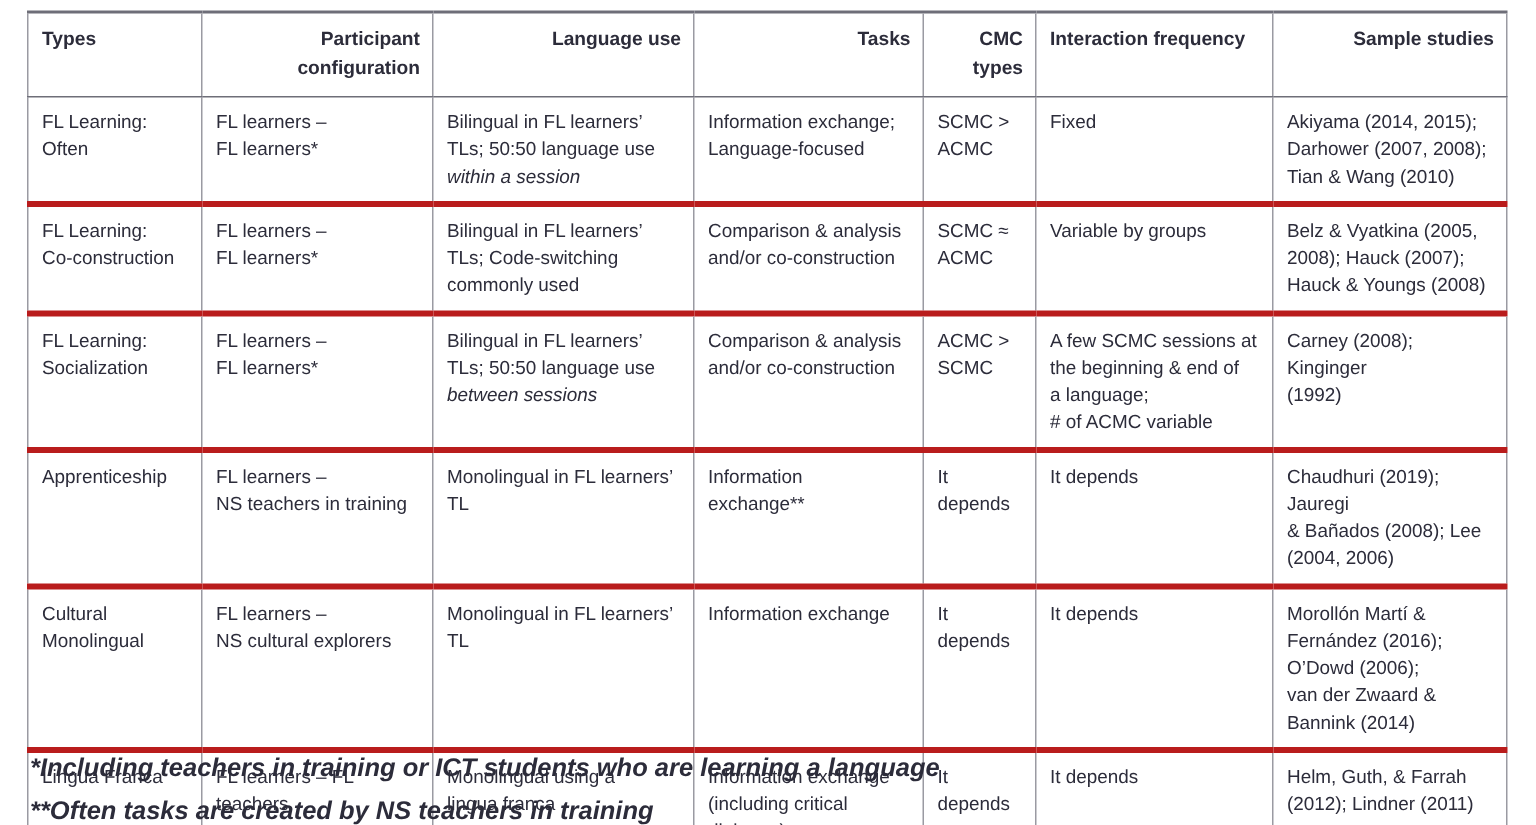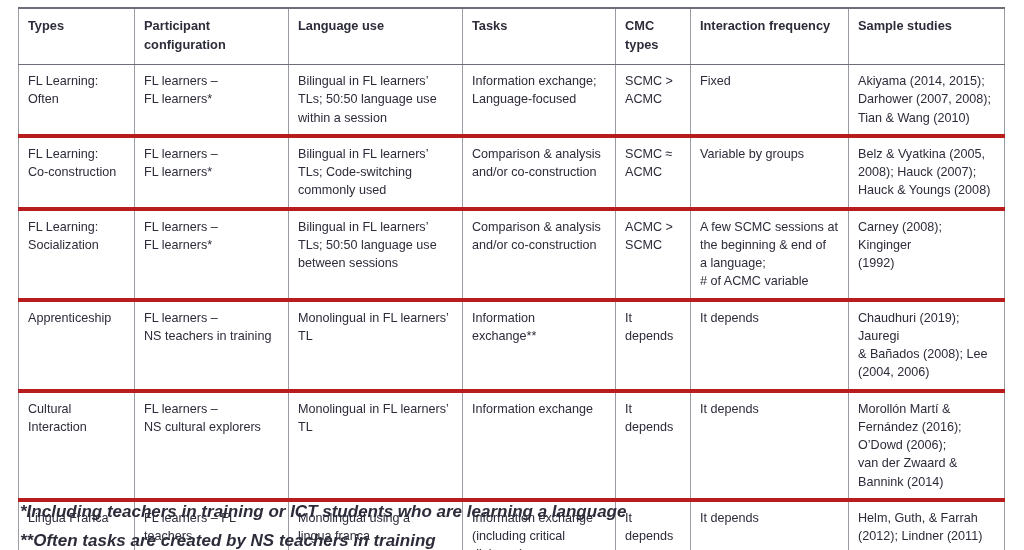--- a/index.html
+++ b/index.html
@@ -47,39 +47,39 @@
     border-left: 1px solid #9a9aa2;
     border-right: 1px solid #9a9aa2;
     border-top: 1px solid #9a9aa2;
     border-bottom: 1px solid #9a9aa2;
     padding: 7px 8px 7px 9px;
     vertical-align: top;
     text-align: left;
   }
   table.data-table thead th {
     font-weight: bold;
-    text-align: left;
+    text-align: right;
     border-top: 2px solid #6e6e78;
     border-bottom: 1px solid #6e6e78;
     padding-top: 8px;
     padding-bottom: 10px;
     font-size: 12.8px;
   }
   table.data-table thead th.left-align {
     text-align: left;
   }
   table.data-table tbody tr:last-child td {
     border-bottom: 2px solid #6e6e78;
   }
   table.data-table tbody td {
     border-top: 1px solid #aeaeb6;
     border-bottom: 4px solid #b91c1c;
   }
   .cell-line { display: block; }
-  .cell-line.italic { }
+  .cell-line.italic { font-style: italic; }
 
   .footnotes {
     position: absolute;
     left: 20px;
     top: 497px;
     width: 960px;
     font-style: italic;
     font-size: 17px;
     line-height: 1.72;
     font-weight: bold;
@@ -233,21 +233,21 @@
             </td>
             <td>
               <span class="cell-line">Chaudhuri (2019); Jauregi</span>
               <span class="cell-line">&amp; Bañados (2008); Lee</span>
               <span class="cell-line">(2004, 2006)</span>
             </td>
           </tr>
           <tr>
             <td>
               <span class="cell-line">Cultural</span>
-              <span class="cell-line">Interaction</span>
+              <span class="cell-line">Monolingual</span>
             </td>
             <td>
               <span class="cell-line">FL learners –</span>
               <span class="cell-line">NS cultural explorers</span>
             </td>
             <td>
               <span class="cell-line">Monolingual in FL learners’</span>
               <span class="cell-line">TL</span>
             </td>
             <td>

